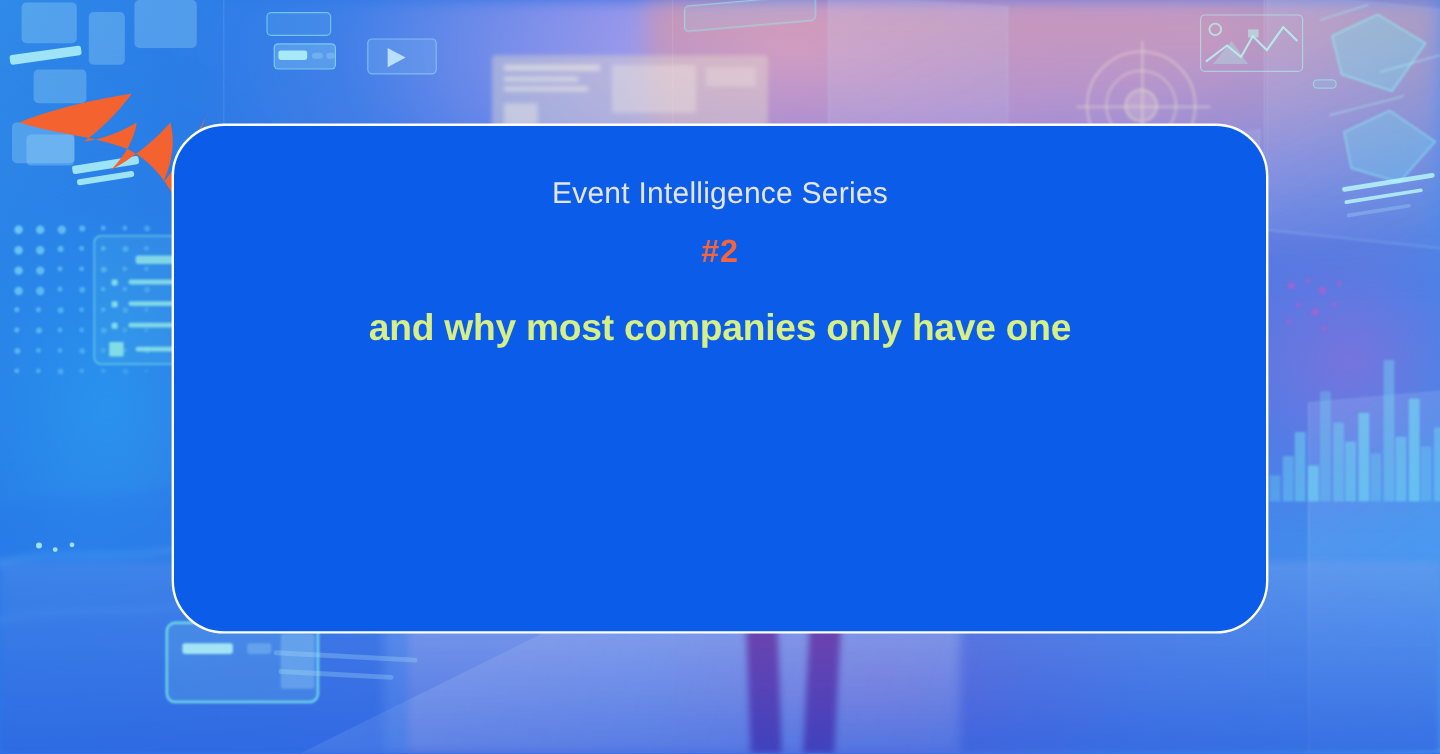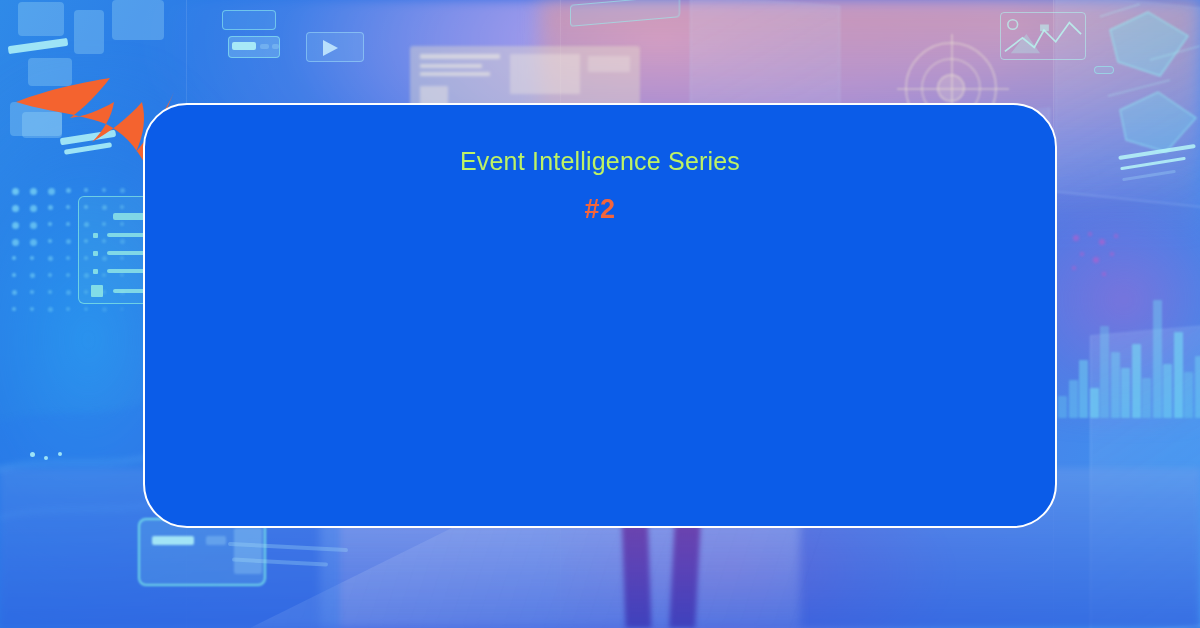--- a/index.html
+++ b/index.html
@@ -230,21 +230,21 @@
     border-radius:44px;
     z-index:6;
     display:flex;
     flex-direction:column;
     align-items:center;
     justify-content:flex-start;
     padding-top:30px;
   }
 
   .eyebrow {
-    color:#bef264;
+    color:#e5e5e5;
     font-size:25px;
     font-weight:400;
     letter-spacing:0.2px;
     line-height:1.1;
     margin-top:13px;
   }
   .issue {
     color:#f4653c;
     font-size:27px;
     font-weight:800;
@@ -486,15 +486,16 @@
       <path d="M2,28 C38,14 72,8 96,4 C84,20 70,34 56,44 C72,42 86,36 100,28
                C98,42 90,56 78,68 C96,58 114,44 128,28 C132,44 130,60 122,78
                C138,58 152,36 160,18 C150,40 142,66 132,92
                C122,72 108,58 92,50 C76,44 56,40 34,36 C24,34 12,31 2,28 Z" fill="#f4632f"></path>
     </svg>
   </div>
 
   <div class="card">
     <div class="eyebrow">Event Intelligence Series</div>
     <div class="issue">#2</div>
+    <div class="subtitle">and why most companies only have one</div>
   </div>
 
 </div>
 
 </body></html>

